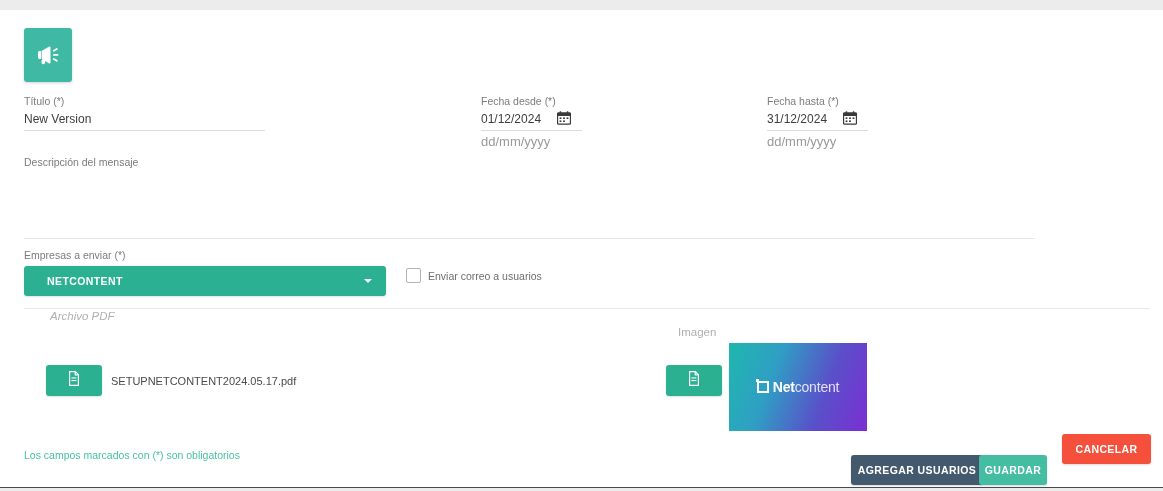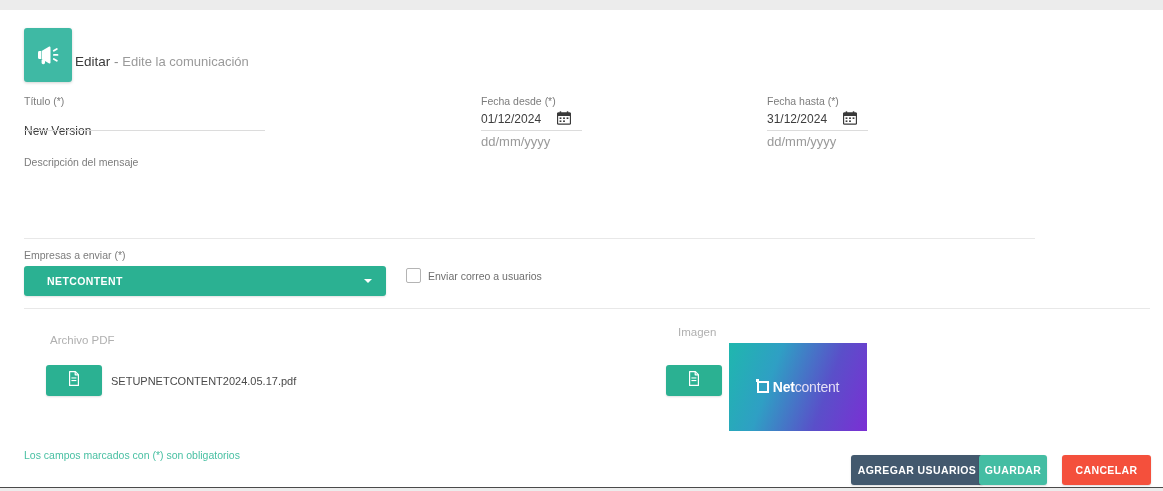--- a/index.html
+++ b/index.html
@@ -89,21 +89,21 @@
   }
   .field-hint {
     position: absolute;
     font-size: 13px;
     color: #9a9a9a;
     white-space: nowrap;
   }
 
   
   .titulo-label { left: 24px; top: 85px; }
-  .titulo-value { left: 24px; top: 102px; margin-top: 12px; }
+  .titulo-value { left: 24px; top: 102px; }
   .titulo-line  { left: 24px; top: 120px; width: 241px; }
 
   
   .fdesde-label { left: 481px; top: 85px; }
   .fdesde-value { left: 481px; top: 102px; }
   .fdesde-line  { left: 481px; top: 120px; width: 101px; }
   .fdesde-hint  { left: 481px; top: 124px; }
 
   
   .fhasta-label { left: 767px; top: 85px; }
@@ -185,21 +185,21 @@
     white-space: nowrap;
   }
 
   
   .upload-heading {
     position: absolute;
     font-size: 11.5px;
     color: #b0b0b0;
     white-space: nowrap;
   }
-  .pdf-heading { left: 50px; top: 324px; }
+  .pdf-heading { left: 50px; top: 300px; font-style: italic; }
   .img-heading { left: 678px; top: 316px; }
 
   
   .file-btn {
     position: absolute;
     width: 56px;
     height: 31px;
     background: #2bb192;
     border-radius: 3px;
     display: flex;
@@ -278,43 +278,40 @@
     color: #ffffff;
     font-size: 10.5px;
     font-weight: bold;
     letter-spacing: 0.4px;
     font-family: "Liberation Sans", sans-serif;
     cursor: pointer;
     box-shadow: 0 1px 2px rgba(0,0,0,0.15);
   }
   .btn-users  { left: 851px;  top: 445px; width: 132px; background: #43596e; }
   .btn-save   { left: 979px;  top: 445px; width: 68px;  background: #44bda3; }
-  .btn-cancel { left: 1062px; top: 445px; width: 89px;  background: #f4503c; text-align: center; }
+  .btn-cancel { left: 1062px; top: 424px; width: 89px;  background: #f4503c; text-align: center; }
 </style>
 </head>
 <body>
 
 <div id="app">
 
   <div class="card">
 
     <div class="header-icon">
       <svg width="26" height="24" viewBox="0 0 26 24" aria-hidden="true">
         <path d="M3 9.5 L3 14.5 C3 15.3 3.6 16 4.4 16 L6 16 L6 8 L4.4 8 C3.6 8 3 8.7 3 9.5 Z" fill="#ffffff"></path>
         <path d="M6.6 8 L14.2 3.6 C14.8 3.25 15.5 3.7 15.5 4.4 L15.5 19.6 C15.5 20.3 14.8 20.75 14.2 20.4 L6.6 16 Z" fill="#ffffff"></path>
         <rect x="6.6" y="16.2" width="3.4" height="5" rx="1.4" fill="#ffffff"></rect>
         <rect x="18" y="11" width="5.4" height="1.8" rx="0.9" fill="#ffffff"></rect>
         <rect x="17.6" y="6" width="5.4" height="1.8" rx="0.9" fill="#ffffff" transform="rotate(-32 20.3 6.9)"></rect>
         <rect x="17.6" y="16" width="5.4" height="1.8" rx="0.9" fill="#ffffff" transform="rotate(32 20.3 16.9)"></rect>
       </svg>
     </div>
 
-    <div class="header-title">
-      <span>Editar</span><span class="sep"> - </span><span class="sub">Edite la comunicación</span>
-    </div>
 
     <div class="field-label titulo-label">Título (*)</div>
     <div class="field-value titulo-value">New Version</div>
     <div class="field-underline titulo-line"></div>
 
     <div class="field-label fdesde-label">Fecha desde (*)</div>
     <div class="field-value fdesde-value">01/12/2024</div>
     <div class="cal-icon cal-desde">
       <svg width="14" height="14" viewBox="0 0 14 14" aria-hidden="true">
         <rect x="0.5" y="2" width="13" height="11.2" rx="1" fill="none" stroke="#3a3a3a" stroke-width="1.3"></rect>

